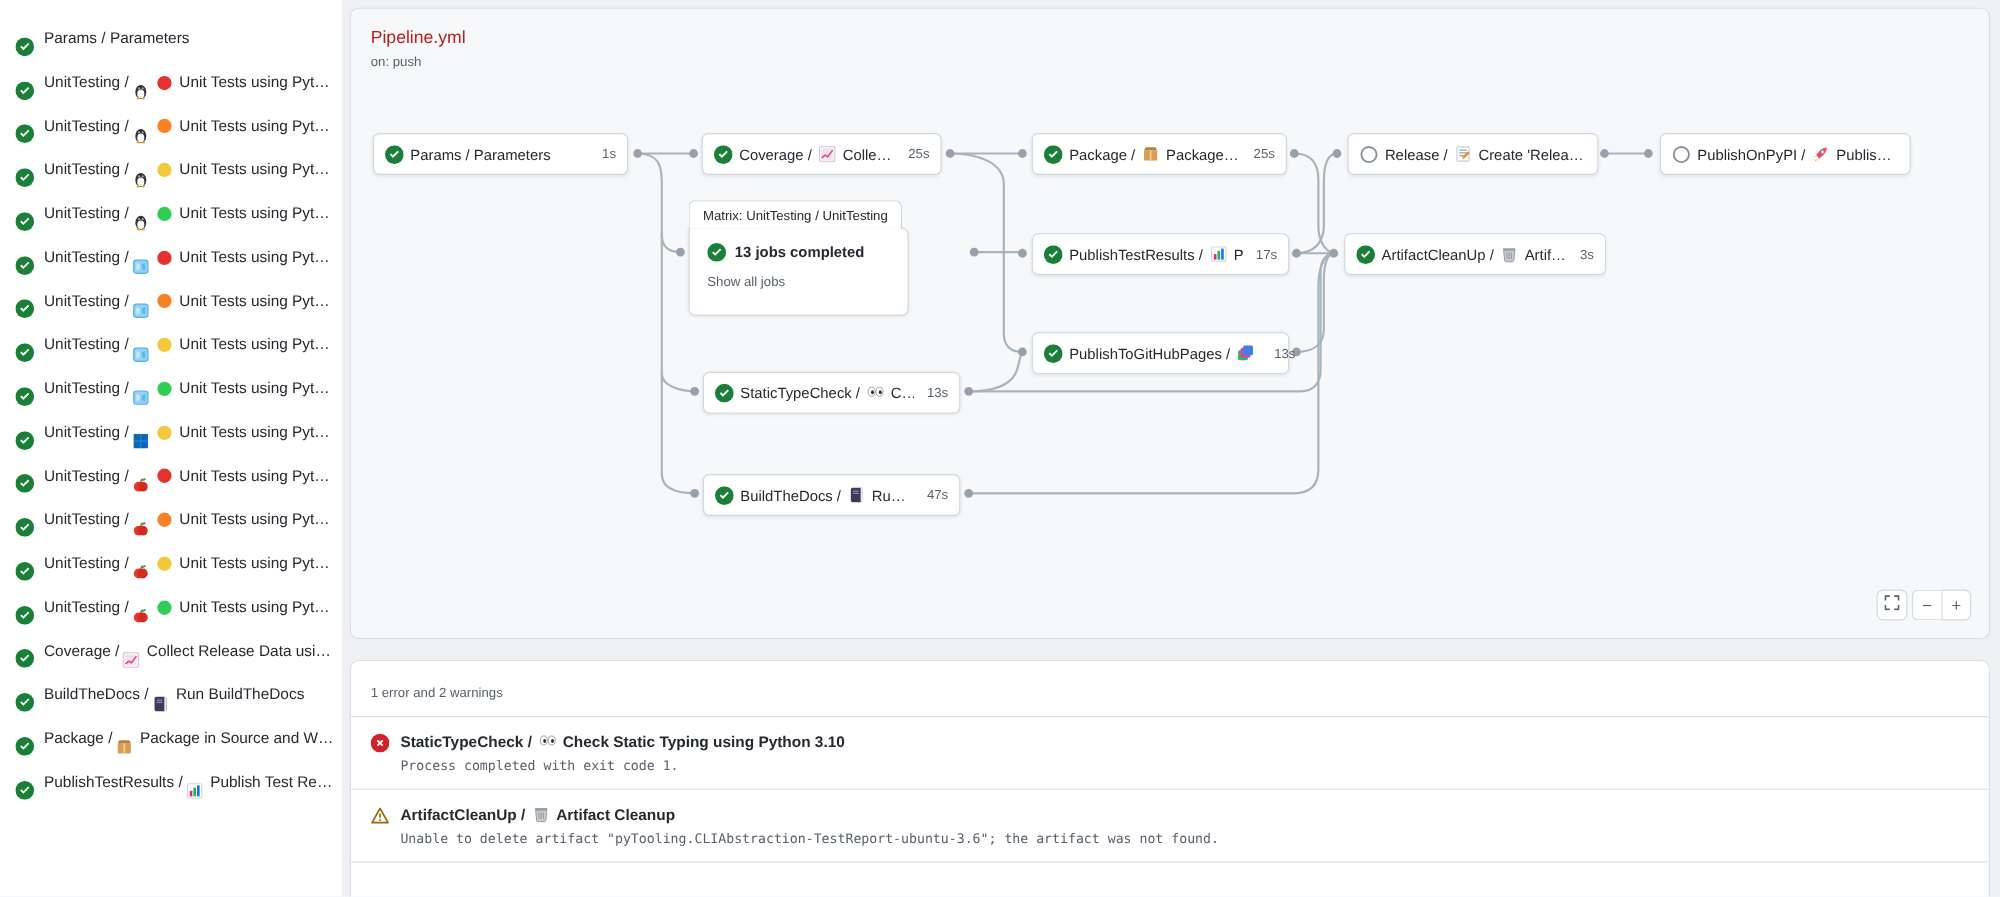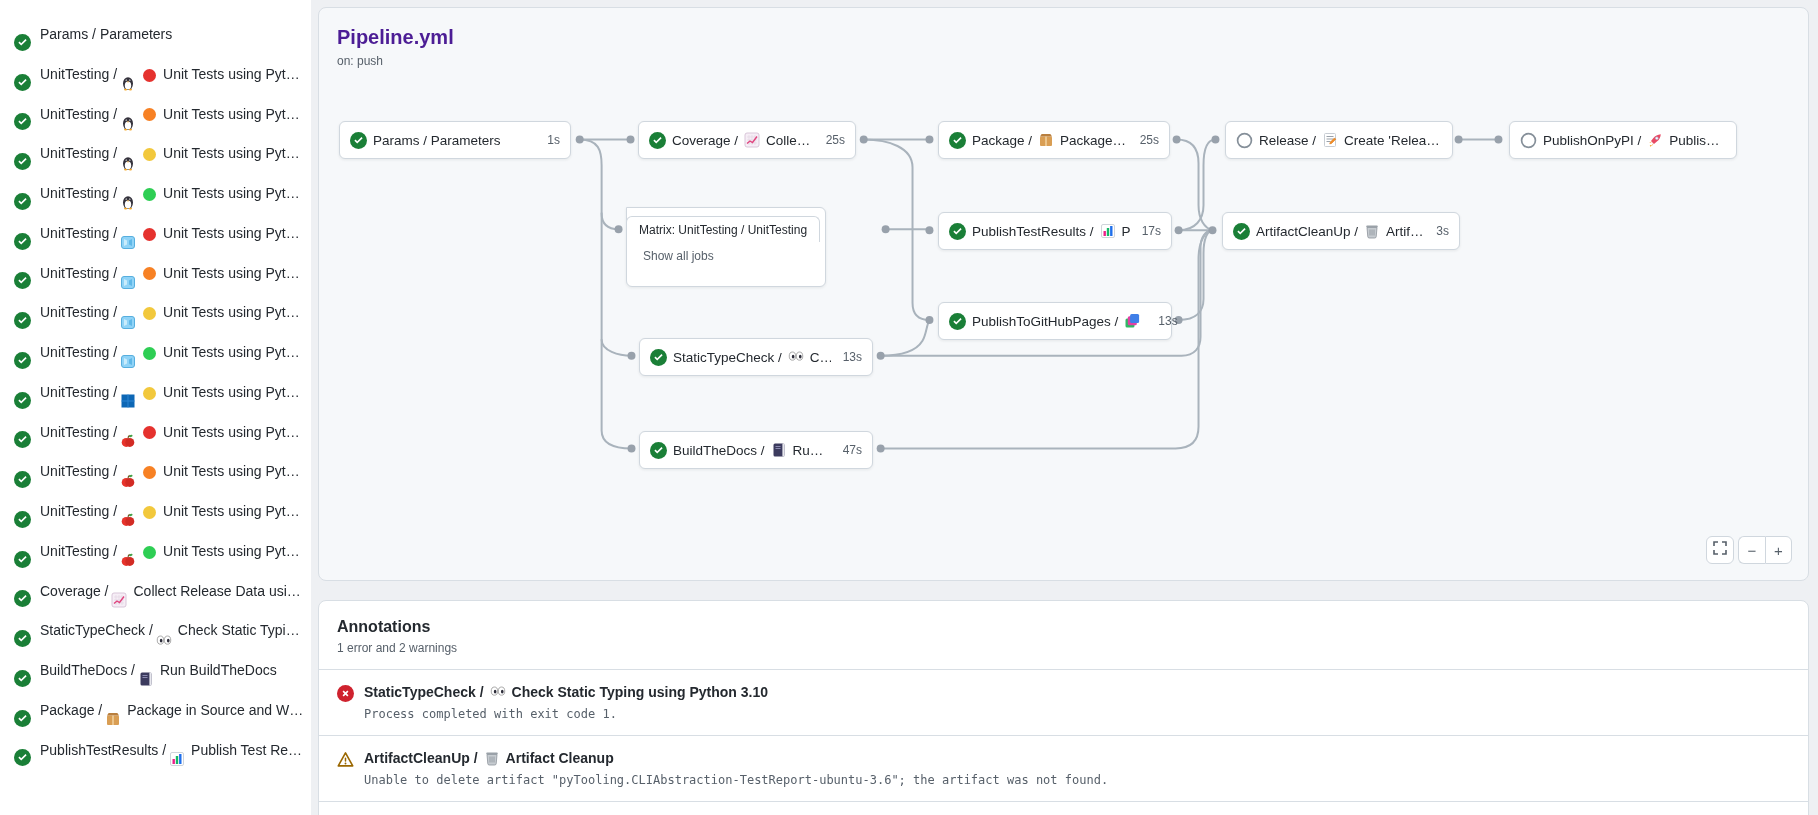--- a/index.html
+++ b/index.html
@@ -26,41 +26,41 @@
   .side-row .ci svg { width:17px; height:17px; }
   .side-row .osic { width:16px; height:16px; margin:0 3px; }
   .side-row .dot { display:inline-block; vertical-align:middle; width:13px; height:13px; border-radius:50%; margin:0 4px; }
   .side-row .jl { margin-left:3px; }
   
   .graph-panel {
     position:absolute; left:318px; top:7px; width:1491px; height:574px;
     background:#f6f8fa; border:1px solid #d8dee4; border-radius:8px;
   }
   .panel-header { position:absolute; left:18px; top:18px; z-index:5; }
-  .panel-title { font-size:20px; font-weight:700; color:#4c1d95; }
+  .panel-title { font-size:16px; font-weight:400; color:#b91c1c; }
   .panel-trigger { font-size:12px; color:#57606a; margin-top:5px; }
   .edges { position:absolute; left:0; top:0; width:100%; height:100%; pointer-events:none; }
   .node {
     position:absolute; height:38px; background:#fff;
     border:1px solid #d0d7de; border-radius:6px;
     box-shadow:0 1px 3px rgba(31,35,40,.08);
     display:flex; align-items:center; padding:0 10px; gap:6px;
     font-size:13.5px; cursor:pointer; z-index:3;
   }
   .node .nstat { width:17px; height:17px; flex:none; }
   .node .nstat svg { width:17px; height:17px; }
   .node .nprefix { white-space:nowrap; }
   .node .nicon { width:16px; height:16px; flex:none; }
   .node .nlbl { white-space:nowrap; overflow:hidden; text-overflow:ellipsis; flex:1 1 auto; min-width:0; }
   .node .ndur { margin-left:auto; padding-left:6px; color:#57606a; font-size:12px; flex:none; }
   .matrix-tab {
     position:absolute; left:307px; top:174px; height:26px; z-index:4;
     background:#fff; border:1px solid #d0d7de; border-bottom:none;
     border-radius:6px 6px 0 0; font-size:12px; color:#24292f;
-    display:flex; align-items:center; padding:0 12px; cursor:pointer;margin-top:34px;
+    display:flex; align-items:center; padding:0 12px; cursor:pointer;
   }
   .matrix-body {
     position:absolute; left:307px; top:199px; width:200px; height:80px; z-index:3;
     background:#fff; border:1px solid #d0d7de; border-radius:0 6px 6px 6px;
     box-shadow:0 1px 3px rgba(31,35,40,.08); padding:13px 16px; cursor:pointer;
   }
   .matrix-row { display:flex; align-items:center; gap:8px; font-size:13.5px; font-weight:700; }
   .matrix-row .ci { width:17px; height:17px; } .matrix-row .ci svg { width:17px; height:17px; }
   .matrix-link { margin-top:11px; font-size:12px; color:#57606a; cursor:pointer; }
   
@@ -260,31 +260,20 @@
   </div>
     <div class="side-row">
     <span class="ci"><svg viewBox="0 0 16 16">
           <circle cx="8" cy="8" r="8" fill="#1a7f37"></circle>
           <path d="M6.8 10.9 4.1 8.2l1.1-1.1 1.6 1.6 4-4 1.1 1.1z" fill="#fff"></path>
         </svg></span><span>Coverage /</span><span class="osic"><svg viewBox="0 0 16 16">
           <rect x="1" y="1" width="14" height="14" rx="2" fill="#f6eef6" stroke="#d9c6d9"></rect>
           <path d="M3 11h10M3 8h10M3 5h10M5 3v10M8 3v10M11 3v10" stroke="#e4d5e4" stroke-width="0.7"></path>
           <path d="M3 11.5 6 9l2.5 1.5L13 4.5" stroke="#e0447e" stroke-width="1.4" fill="none"></path>
         </svg></span><span class="jl">Collect Release Data usi…</span>
-  </div>
-    <div class="side-row">
-    <span class="ci"><svg viewBox="0 0 16 16">
-          <circle cx="8" cy="8" r="8" fill="#1a7f37"></circle>
-          <path d="M6.8 10.9 4.1 8.2l1.1-1.1 1.6 1.6 4-4 1.1 1.1z" fill="#fff"></path>
-        </svg></span><span>StaticTypeCheck /</span><span class="osic"><svg viewBox="0 0 18 16">
-          <ellipse cx="5" cy="8" rx="3.6" ry="4.6" fill="#fff" stroke="#9e9e9e"></ellipse>
-          <ellipse cx="13" cy="8" rx="3.6" ry="4.6" fill="#fff" stroke="#9e9e9e"></ellipse>
-          <ellipse cx="5.8" cy="8.6" rx="1.5" ry="2" fill="#2d2d3a"></ellipse>
-          <ellipse cx="13.8" cy="8.6" rx="1.5" ry="2" fill="#2d2d3a"></ellipse>
-        </svg></span><span class="jl">Check Static Typing…</span>
   </div>
     <div class="side-row">
     <span class="ci"><svg viewBox="0 0 16 16">
           <circle cx="8" cy="8" r="8" fill="#1a7f37"></circle>
           <path d="M6.8 10.9 4.1 8.2l1.1-1.1 1.6 1.6 4-4 1.1 1.1z" fill="#fff"></path>
         </svg></span><span>BuildTheDocs /</span><span class="osic"><svg viewBox="0 0 16 16">
           <rect x="2.5" y="1.5" width="11" height="13" rx="1.5" fill="#3c3b5e"></rect>
           <rect x="11.4" y="1.5" width="2.1" height="13" fill="#e8e8ee"></rect>
           <path d="M4.5 4.5h5M4.5 6.5h5" stroke="#8b8ab0"></path>
         </svg></span><span class="jl">Run BuildTheDocs</span>
@@ -511,21 +500,20 @@
         </svg></span>
   </div>
   <div class="zoomctl">
     <button>−</button>
     <button>+</button>
   </div>
 </div>
 
 <div class="annotations">
   <div class="ann-header">
-    <div class="ann-title">Annotations</div>
     <div class="ann-summary">1 error and 2 warnings</div>
   </div>
   <div id="ann-list">
       <div class="ann-item">
     <span class="sev"><svg viewBox="0 0 16 16">
             <circle cx="8" cy="8" r="8" fill="#cf222e"></circle>
             <path d="M5.2 6.3 6.3 5.2 8 6.9l1.7-1.7 1.1 1.1L9.1 8l1.7 1.7-1.1 1.1L8 9.1l-1.7 1.7-1.1-1.1L6.9 8z" fill="#fff"></path>
           </svg></span>
     <div>
       <div class="ann-job">

